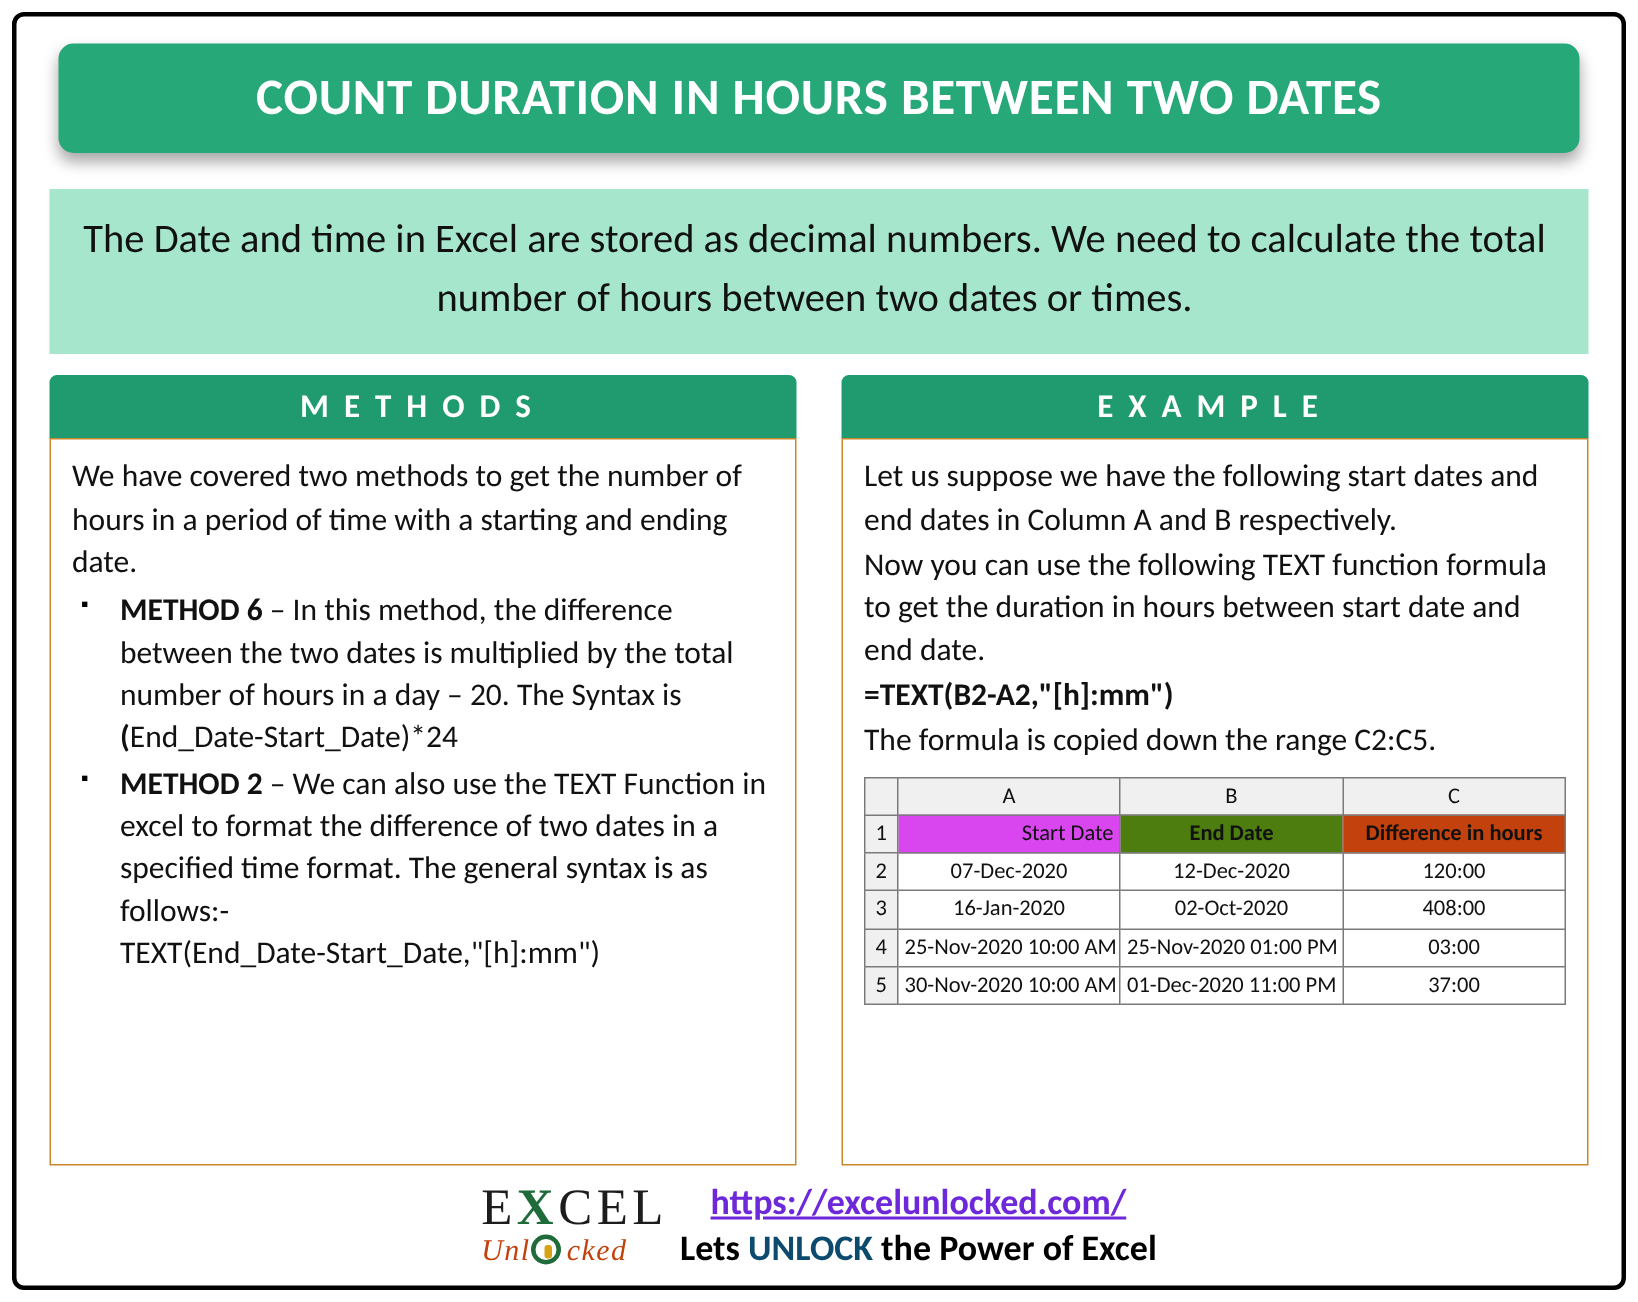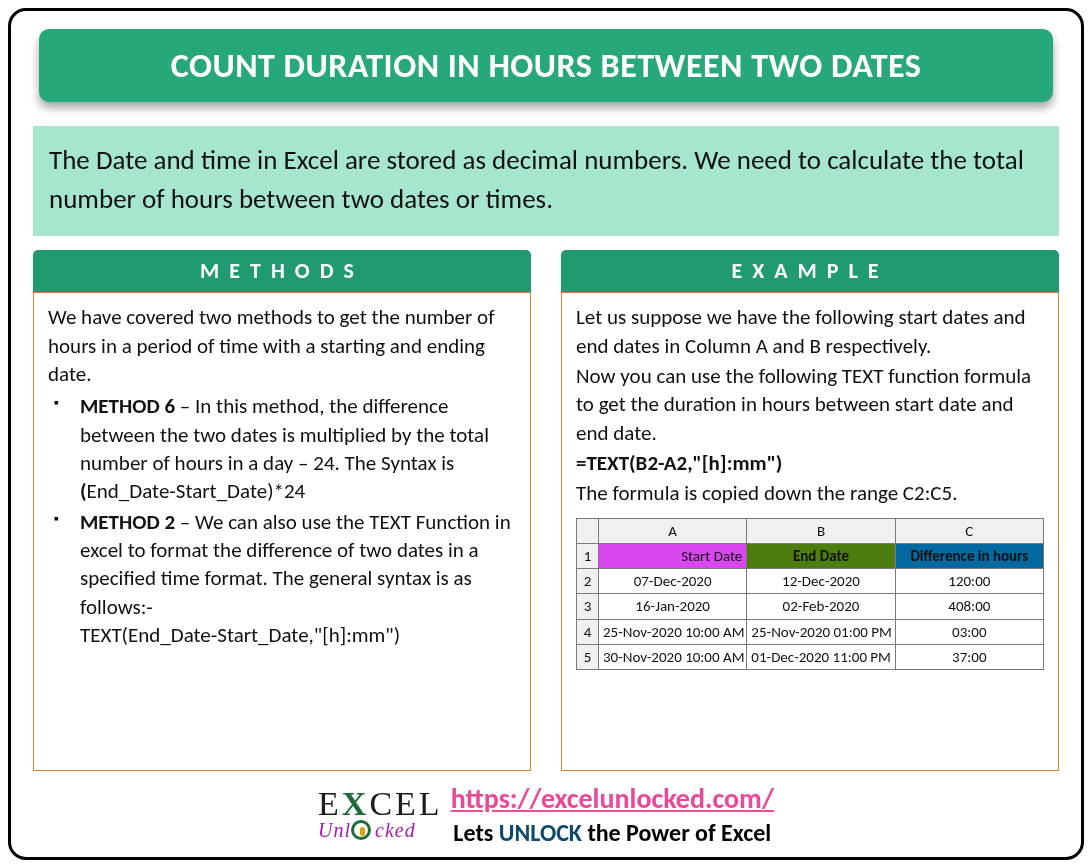--- a/index.html
+++ b/index.html
@@ -5,21 +5,21 @@
   * { box-sizing: border-box; margin: 0; padding: 0; }
   body {
     font-family: Calibri, "Segoe UI", Arial, sans-serif;
     background: #fff;
     width: 1092px;
     height: 868px;
     padding: 8px;
   }
   .outer {
     border: 3px solid #000;
-    border-radius: 18px;
+    border-radius: 8px;
     width: 100%;
     height: 100%;
     padding: 18px 22px 10px 22px;
     display: flex;
     flex-direction: column;
   }
   .title-bar {
     background: #27a879;
     border-radius: 10px;
     color: #fff;
@@ -28,21 +28,21 @@
     text-align: center;
     padding: 16px 10px;
     letter-spacing: 0.5px;
     box-shadow: 0 6px 10px rgba(0,0,0,0.35);
     margin: 0 6px 24px 6px;
   }
   .intro {
     background: #a6e6cd;
     color: #111;
     font-size: 27px;
-    text-align: left;
+    text-align: center;
     padding: 14px 22px 18px 16px;
     line-height: 1.45;
     margin-bottom: 14px;
   }
   .cols {
     display: flex;
     gap: 30px;
     flex: 1;
     min-height: 0;
   }
@@ -93,50 +93,50 @@
     border: 1px solid #7a7a7a;
     text-align: center;
     padding: 2px 4px;
     white-space: nowrap;
   }
   .xl .corner { background: #f0f0f0; width: 22px; }
   .xl .colh { background: #f0f0f0; font-weight: 400; }
   .xl .rowh { background: #f0f0f0; font-weight: 400; width: 22px; }
   .xl .h-start { background: #d946ef; font-weight: 400; text-align: right; }
   .xl .h-end { background: #4d7c0f; font-weight: 700; }
-  .xl .h-diff { background: #0369a1; font-weight: 700; }
+  .xl .h-diff { background: #c2410c; font-weight: 700; }
 
   .footer {
     margin-top: 10px;
     display: flex;
     align-items: center;
     justify-content: center;
     gap: 8px;
   }
   .logo {
     font-family: Georgia, 'Times New Roman', serif;
     line-height: 0.95;
     text-align: left;
   }
   .logo .top { font-size: 34px; letter-spacing: 3px; color:#1d1d1d; font-weight:400;}
   .logo .top .x { color: #1f6b3a; font-weight:700; }
-  .logo .bot { font-size: 20px; font-style: italic; color:#a21caf; letter-spacing: 1px; margin-top:-3px;}
+  .logo .bot { font-size: 20px; font-style: italic; color:#c2410c; letter-spacing: 1px; margin-top:-3px;}
   .logo .lockwrap { display:inline-block; position:relative; width:24px; }
   .logo .lock {
     display:inline-block; width:20px; height:20px; border:3px solid #1f6b3a; border-radius:50%;
     position:relative; top:3px;
   }
   .logo .lock::after{
     content:""; position:absolute; left:6px; top:4px; width:5px; height:9px; background:#d4a416; border-radius:2px;
   }
   .footer-text { text-align:center; }
   .footer-text a {
-    color: #ec4899;
+    color: #6d28d9;
     text-decoration: underline;
-    font-size: 28px;
+    font-size: 24px;
     font-weight: 700;
   }
   .tagline { font-size: 24px; font-weight: 700; color:#000; margin-top:2px;}
   .tagline .unlock { color: #0c4a6e; }
 </style>
 </head>
 <body>
 
 <div class="outer">
 
@@ -145,21 +145,21 @@
   <div class="intro">The Date and time in Excel are stored as decimal numbers. We need to calculate the total number of hours between two dates or times.</div>
 
   <div class="cols">
 
     <div class="col">
       <div class="col-head">METHODS</div>
       <div class="col-body">
         <p>We have covered two methods to get the number of hours in a period of time with a starting and ending date.</p>
         <ul class="methods">
           <li>
-            <span class="bold">METHOD 6</span><span> – In this method, the difference between the two dates is multiplied by the total number of hours in a day – 24. The Syntax is</span><br>
+            <span class="bold">METHOD 6</span><span> – In this method, the difference between the two dates is multiplied by the total number of hours in a day – 20. The Syntax is</span><br>
             <span class="bold">(</span><span>End_Date-Start_Date)*24</span>
           </li>
           <li>
             <span class="bold">METHOD 2</span><span> – We can also use the TEXT Function in excel to format the difference of two dates in a specified time format. The general syntax is as follows:-</span><br>
             <span>TEXT(End_Date-Start_Date,"[h]:mm")</span>
           </li>
         </ul>
       </div>
     </div>
 
@@ -187,21 +187,21 @@
           </tr>
           <tr>
             <td class="rowh">2</td>
             <td>07-Dec-2020</td>
             <td>12-Dec-2020</td>
             <td>120:00</td>
           </tr>
           <tr>
             <td class="rowh">3</td>
             <td>16-Jan-2020</td>
-            <td>02-Feb-2020</td>
+            <td>02-Oct-2020</td>
             <td>408:00</td>
           </tr>
           <tr>
             <td class="rowh">4</td>
             <td>25-Nov-2020 10:00 AM</td>
             <td>25-Nov-2020 01:00 PM</td>
             <td>03:00</td>
           </tr>
           <tr>
             <td class="rowh">5</td>

